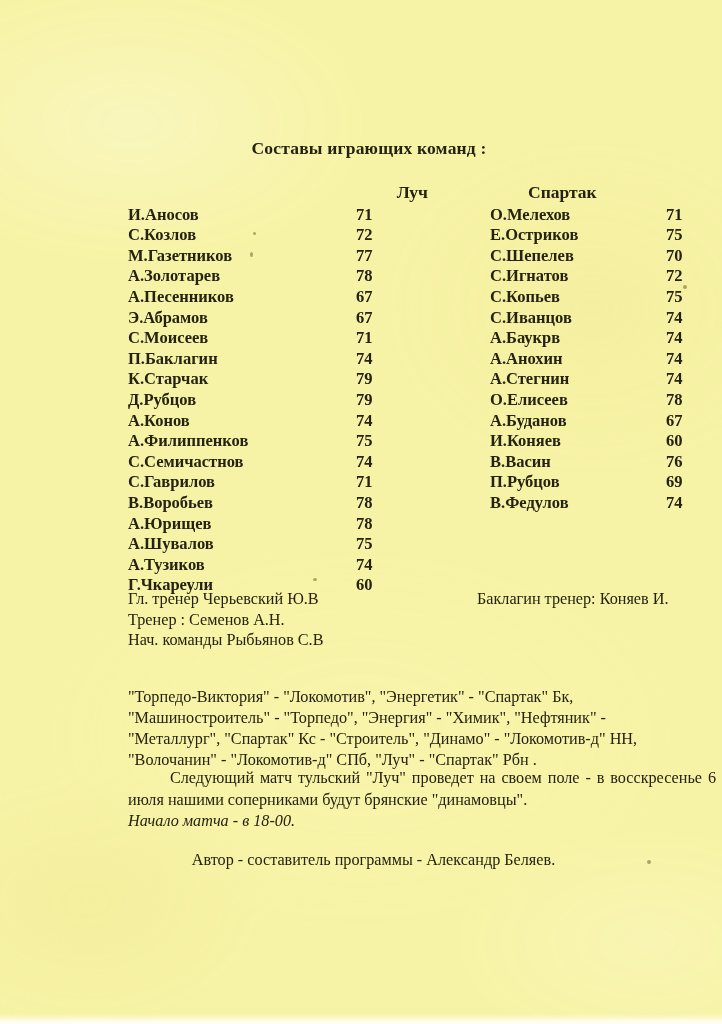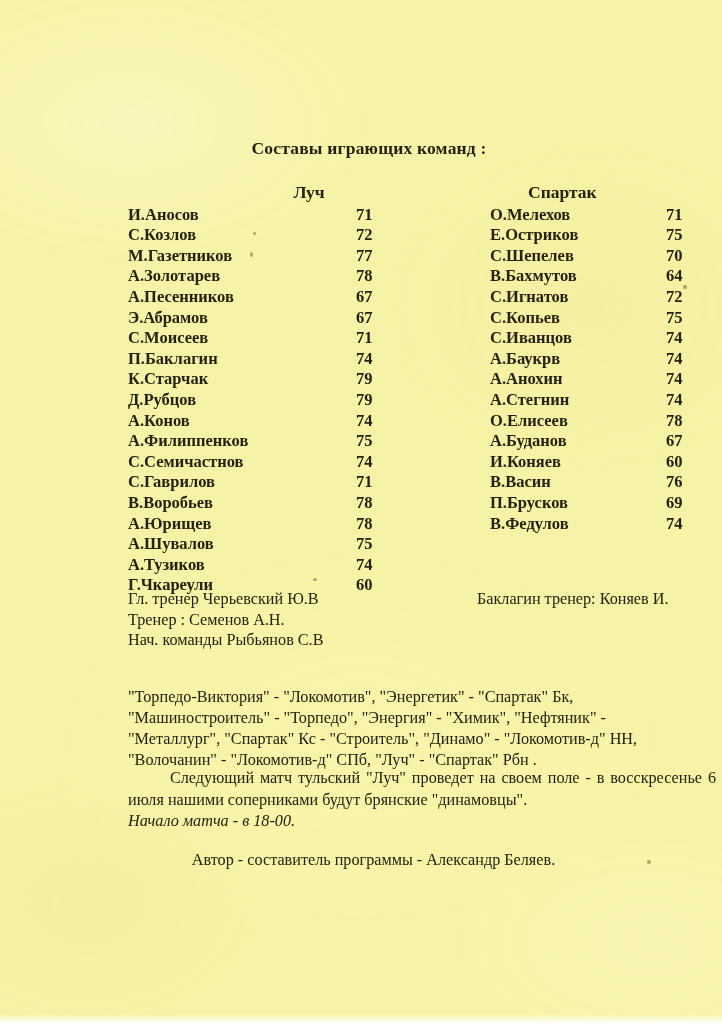--- a/index.html
+++ b/index.html
@@ -60,21 +60,21 @@
   }
   .roster.left  { left: 128px;  top: 182px; width: 300px; }
   .roster.right { left: 490px;  top: 182px; width: 222px; }
 
   .team-name {
     font-weight: bold;
     font-size: 17.5px;
     margin-bottom: 2px;
     white-space: nowrap;
   }
-  .roster.left  .team-name { text-align: center; padding-left: 62px; }
+  .roster.left  .team-name { text-align: right; padding-left: 62px; }
   .roster.right .team-name { text-align: left; padding-left: 38px; }
 
   .player {
     display: flex;
     align-items: baseline;
     white-space: nowrap;
     font-weight: bold;
   }
   .player .pname { flex: 0 0 auto; }
   .player .pnum  { margin-left: auto; flex: 0 0 auto; }
@@ -248,24 +248,20 @@
       </div>
       <div class="player">
         <span class="pname">Е.Остриков</span>
         <span class="pnum">75</span>
       </div>
       <div class="player">
         <span class="pname">С.Шепелев</span>
         <span class="pnum">70</span>
       </div>
       <div class="player">
-        <span class="pname">В.Бахмутов</span>
-        <span class="pnum">64</span>
-      </div>
-      <div class="player">
         <span class="pname">С.Игнатов</span>
         <span class="pnum">72</span>
       </div>
       <div class="player">
         <span class="pname">С.Копьев</span>
         <span class="pnum">75</span>
       </div>
       <div class="player">
         <span class="pname">С.Иванцов</span>
         <span class="pnum">74</span>
@@ -292,21 +288,21 @@
       </div>
       <div class="player">
         <span class="pname">И.Коняев</span>
         <span class="pnum">60</span>
       </div>
       <div class="player">
         <span class="pname">В.Васин</span>
         <span class="pnum">76</span>
       </div>
       <div class="player">
-        <span class="pname">П.Брусков</span>
+        <span class="pname">П.Рубцов</span>
         <span class="pnum">69</span>
       </div>
       <div class="player">
         <span class="pname">В.Федулов</span>
         <span class="pnum">74</span>
       </div>
     </div>
   </div>
 
   <div class="speck" style="left:253px; top:232px; width:3px; height:3px;"></div>

